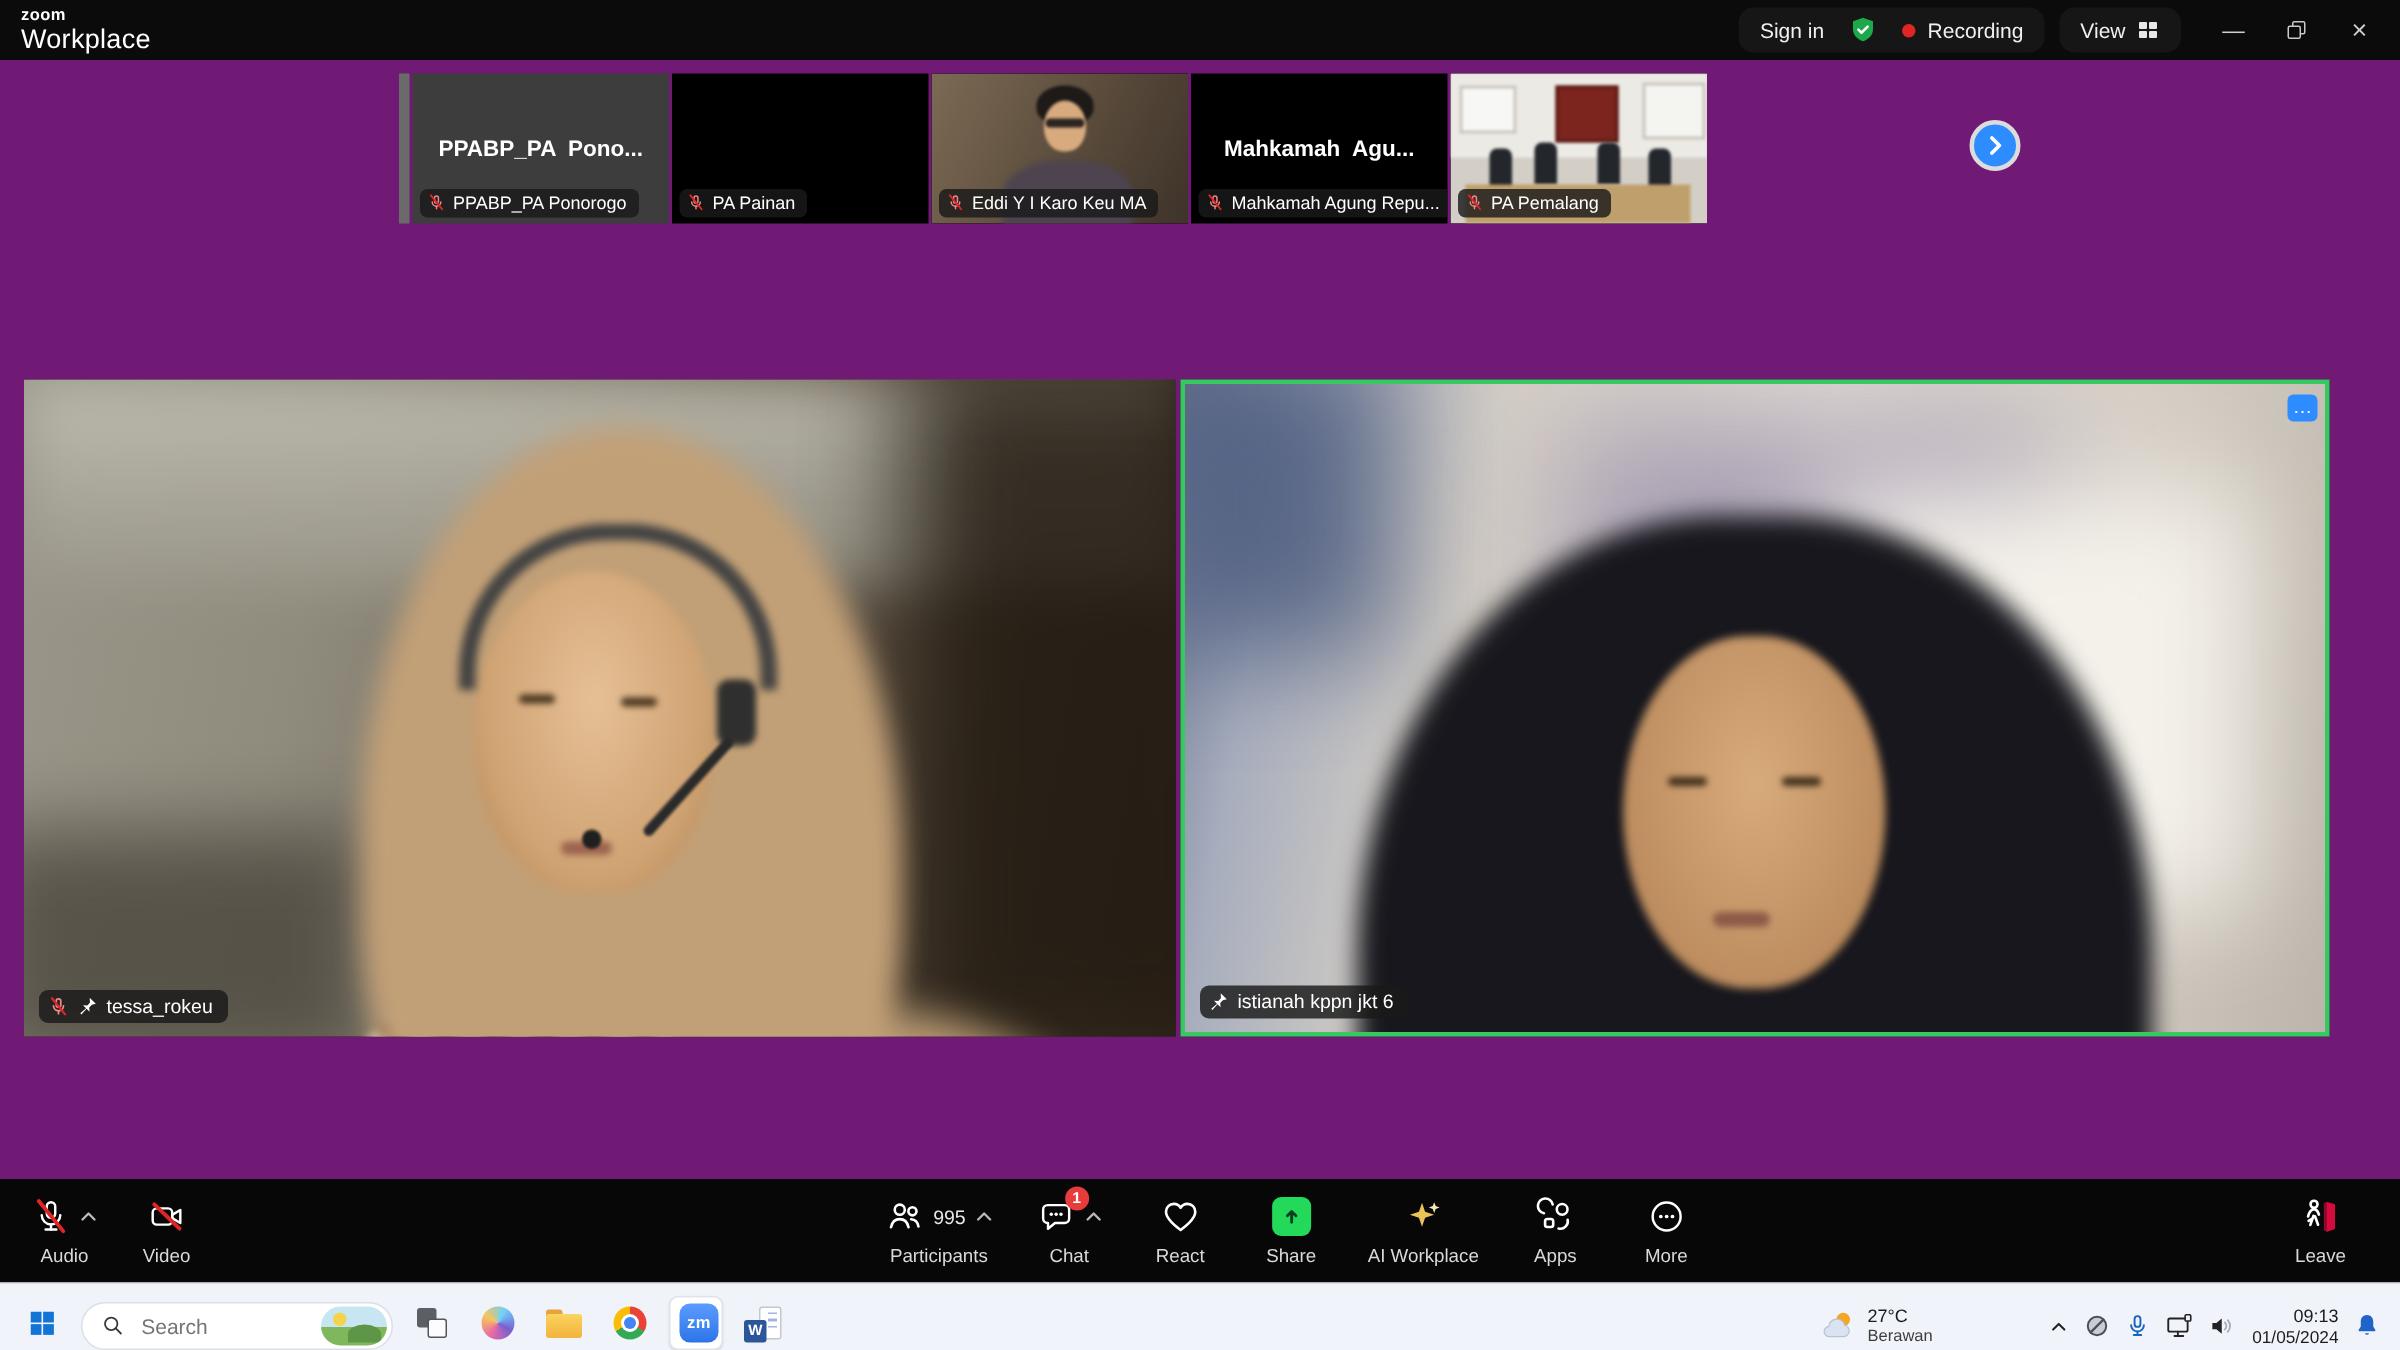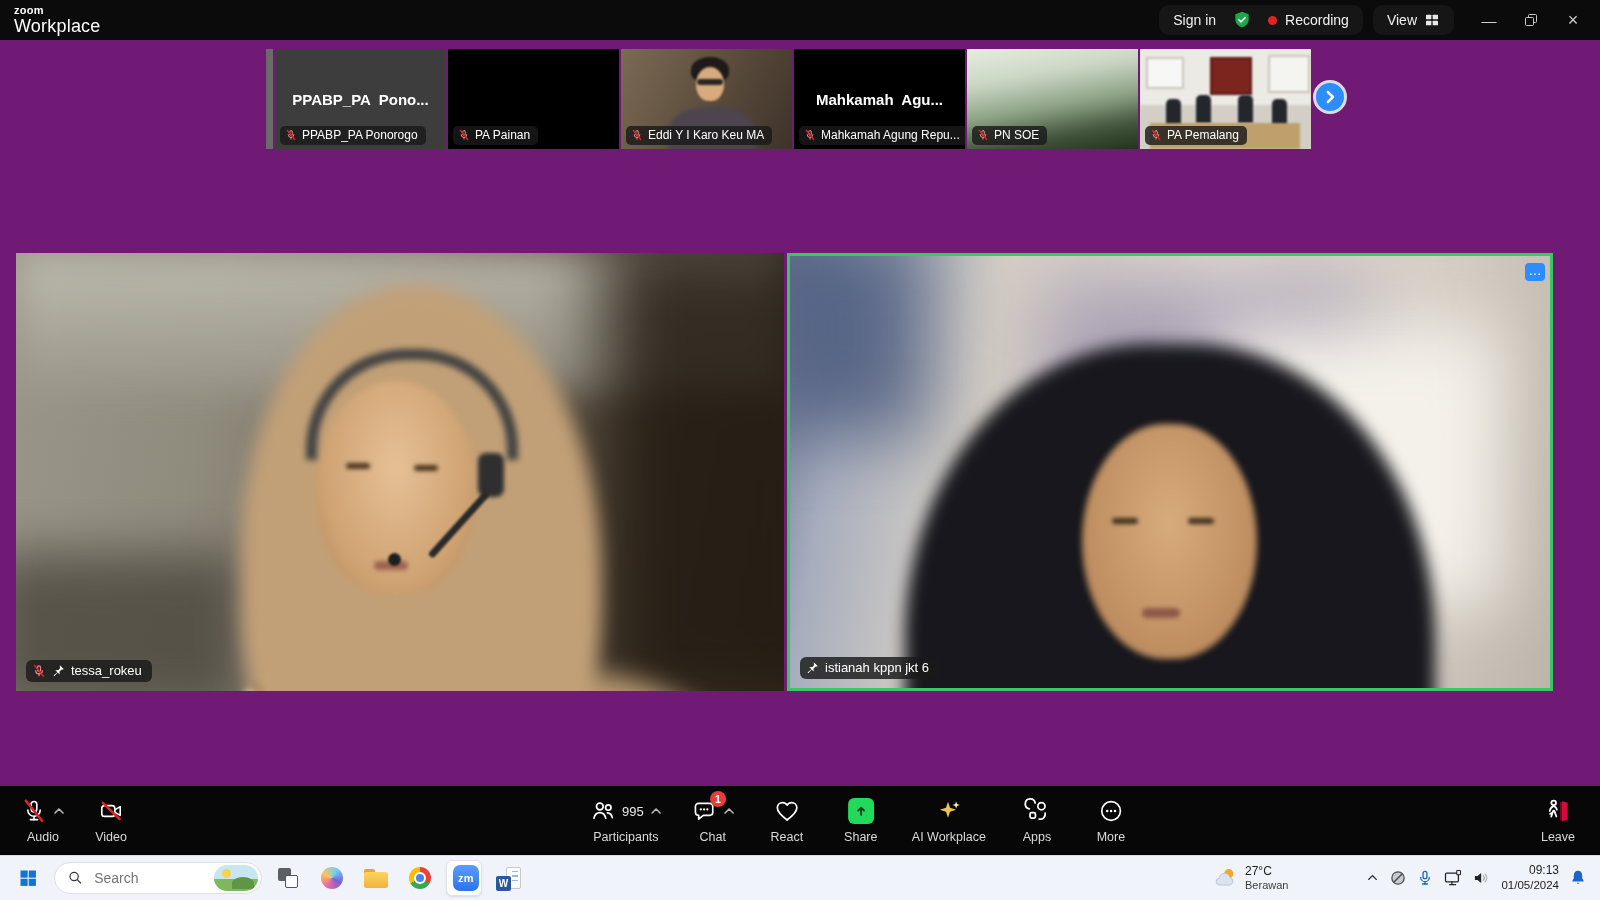--- a/index.html
+++ b/index.html
@@ -81,30 +81,30 @@
   .i-hijab{left:115px;top:88px;width:530px;height:640px;background:#17171d;border-radius:46% 46% 16% 16%;filter:blur(8px);}
   .i-face{left:292px;top:168px;width:175px;height:235px;background:radial-gradient(ellipse at 50% 42%,#d8ab7c 0%,#bd8d5f 70%,#996b40 100%);border-radius:50%/53%;filter:blur(3px);}
   .i-eyeL{left:322px;top:262px;width:26px;height:6px;background:#41301d;border-radius:3px;filter:blur(2px);}
   .i-eyeR{left:398px;top:262px;width:26px;height:6px;background:#41301d;border-radius:3px;filter:blur(2px);}
   .i-mouth{left:352px;top:352px;width:38px;height:10px;background:#8e5a49;border-radius:5px;filter:blur(2px);}
 
   
   .ctlbar{position:absolute;left:0;top:786px;width:1600px;height:69px;background:#070707;}
   .cgl{position:absolute;left:14px;top:0;height:100%;display:flex;gap:10px;}
   .cgc{position:absolute;left:50%;top:0;height:100%;transform:translateX(calc(-50% + 62px));display:flex;gap:16px;}
-  .cgr{position:absolute;right:13px;top:0;height:100%;display:flex;}
+  .cgr{position:absolute;right:24px;top:0;height:100%;display:flex;}
   .ctl{min-width:58px;height:100%;display:flex;flex-direction:column;align-items:center;justify-content:center;gap:5px;color:#d9d9d9;font-size:12.5px;background:none;border:none;cursor:pointer;padding:0 6px;}
   .irow{display:flex;align-items:center;gap:6px;height:28px;}
   .iconwrap{position:relative;display:grid;place-items:center;}
   .cnt{font-size:13px;color:#e8e8e8;}
   .badge{position:absolute;top:-7px;right:-9px;min-width:16px;height:16px;border-radius:8px;background:#e83c3c;color:#fff;font-size:10.5px;display:grid;place-items:center;padding:0 3px;font-weight:700;box-sizing:border-box;}
   .shareic{width:26px;height:26px;border-radius:6px;background:#23d959;display:grid;place-items:center;}
 
   
-  .taskbar{position:absolute;bottom:0;left:0;width:1600px;height:45px;background:#f0f3f9;border-top:1px solid #d8dce4;display:flex;align-items:center;padding:0 10px;box-sizing:border-box;gap:8px;}
+  .taskbar{position:absolute;bottom:0;left:0;width:1600px;height:45px;background:#f0f3f9;border-top:1px solid #d8dce4;display:flex;align-items:flex-end;padding:0 10px;box-sizing:border-box;gap:8px;}
   .tstart{width:36px;height:36px;display:grid;place-items:center;border-radius:6px;background:none;border:none;cursor:pointer;}
   .tsearch{width:208px;height:32px;background:#fff;border:1px solid #dcdfe6;border-radius:16px;display:flex;align-items:center;padding:0 3px 0 12px;gap:8px;box-sizing:border-box;}
   .tsearch input{border:none;outline:none;font-size:14px;color:#555;width:110px;background:transparent;font-family:inherit;}
   .sweather{width:46px;height:26px;border-radius:13px;overflow:hidden;position:relative;background:linear-gradient(#c7e6f2 0 52%,#7fb85c 52% 100%);margin-left:auto;border:none;cursor:pointer;padding:0;}
   .sweather i{position:absolute;left:8px;top:4px;width:9px;height:9px;border-radius:50%;background:#f5d34e;}
   .sweather b{position:absolute;right:4px;bottom:2px;width:22px;height:12px;border-radius:50% 50% 0 0;background:#5d9647;}
   .tico{width:36px;height:36px;display:grid;place-items:center;border-radius:6px;background:none;border:none;cursor:pointer;position:relative;}
   .tico.active{background:#fff;border:1px solid #e0e3ea;box-shadow:0 1px 2px rgba(0,0,0,.1);}
   .tv-back{position:absolute;left:8px;top:8px;width:13px;height:13px;background:#5b5f66;border-radius:2px;}
   .tv-front{position:absolute;right:8px;bottom:8px;width:13px;height:13px;background:#fcfcfd;border:1.5px solid #52565c;border-radius:2px;box-sizing:border-box;}
@@ -240,36 +240,20 @@
               <rect x="9.4" y="3.2" width="5.2" height="9.6" rx="2.6"></rect>
               <path d="M6.3 11.2a5.7 5.7 0 0 0 11.4 0"></path>
               <path d="M12 17v3.2"></path>
             </g>
             <path class="redline" d="M4.5 2.5 19.5 21" stroke-width="2.6" stroke-linecap="round"></path>
           </svg>
         <span>Mahkamah Agung Repu...</span>
       </span>
     </button>
 
-    <button class="ftile">
-      <span class="art">
-        <div class="pnsoe-bg"></div>
-      </span>
-      <span class="nameplate">
-        <svg width="12" height="12" viewBox="0 0 24 24">
-            <g stroke="#f08a8a" stroke-width="2" fill="none" stroke-linecap="round">
-              <rect x="9.4" y="3.2" width="5.2" height="9.6" rx="2.6"></rect>
-              <path d="M6.3 11.2a5.7 5.7 0 0 0 11.4 0"></path>
-              <path d="M12 17v3.2"></path>
-            </g>
-            <path class="redline" d="M4.5 2.5 19.5 21" stroke-width="2.6" stroke-linecap="round"></path>
-          </svg>
-        <span>PN SOE</span>
-      </span>
-    </button>
 
     <button class="ftile">
       <span class="art">
         <div class="pml-bg"></div>
         <div class="pml-wall"></div>
         <div class="pml-winL"></div>
         <div class="pml-winR"></div>
         <div class="pml-emblem"></div>
         <div class="pml-chair" style="left:26px"></div>
         <div class="pml-chair" style="left:56px;top:46px"></div>

